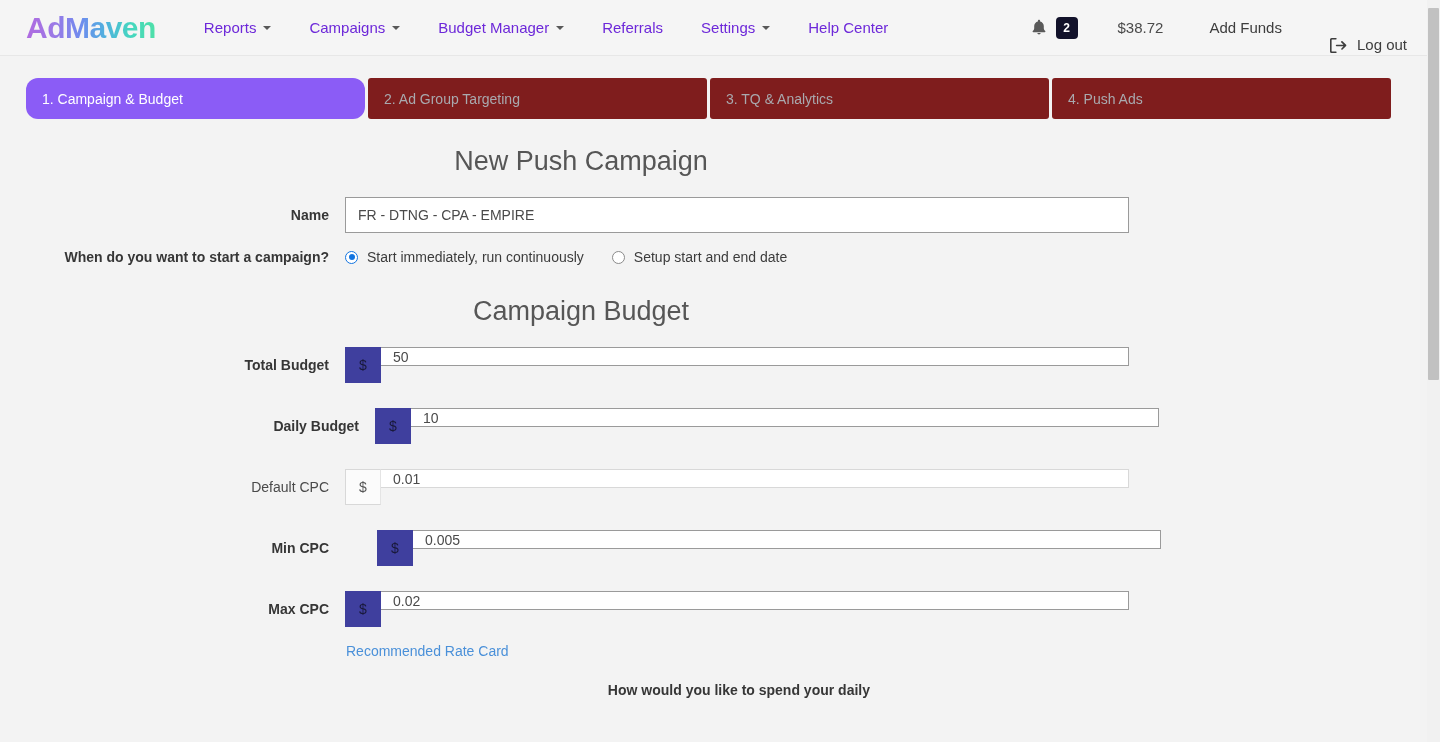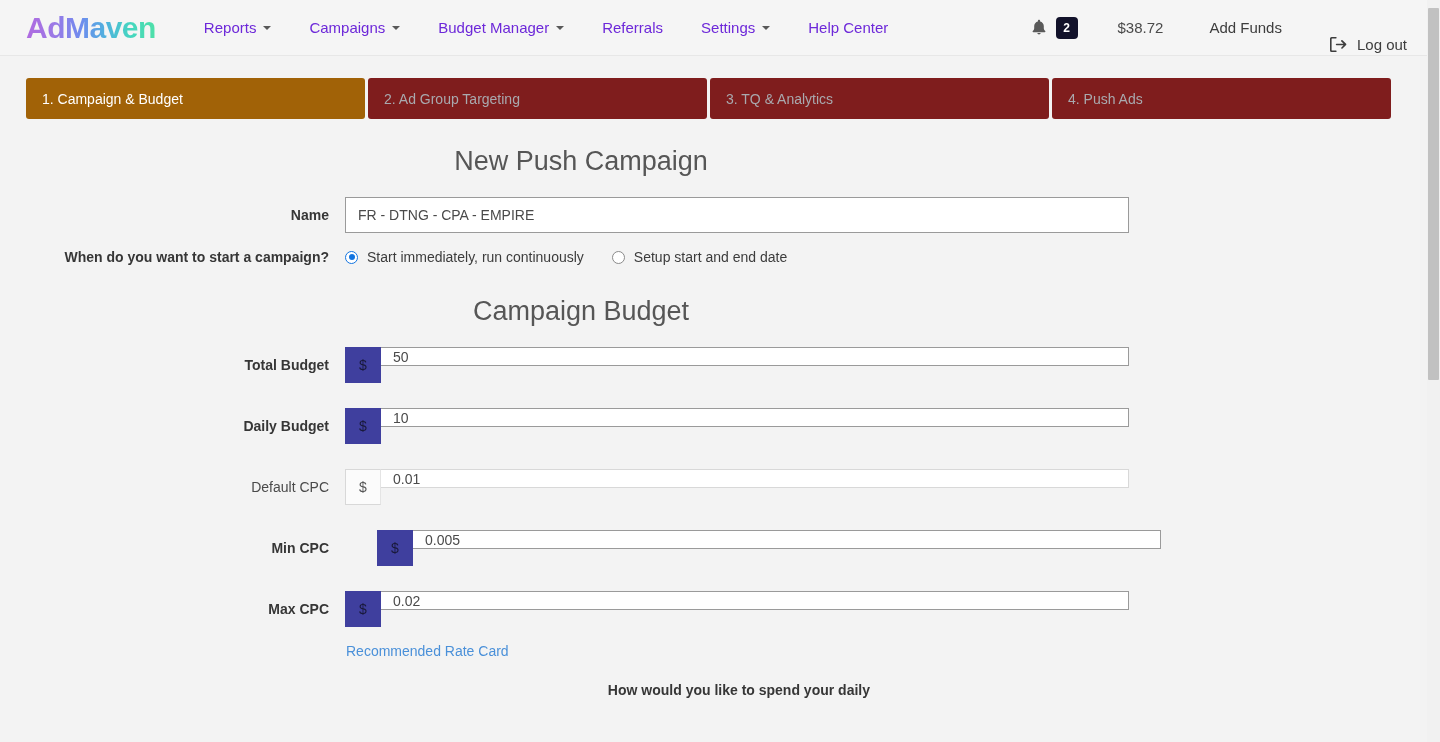--- a/index.html
+++ b/index.html
@@ -70,21 +70,21 @@
     border-radius: 4px;
     min-width: 22px;
     height: 22px;
     display: flex;
     align-items: center;
     justify-content: center;
     padding: 0 5px;
   }
   .balance { font-size: 15px; color: #4a4a4a; margin-right: 46px; }
   .add-funds { font-size: 15px; color: #3d3d3d; margin-right: 48px; cursor: pointer; font-weight: 500;}
-  .logout { display: flex; align-items: center; gap: 10px; font-size: 15px; color: #3d3d3d; cursor: pointer; font-weight: 500; margin-top: 34px;}
+  .logout { display: flex; align-items: flex-end; gap: 10px; font-size: 15px; color: #3d3d3d; cursor: pointer; font-weight: 500; margin-top: 34px;}
 
   
   .scrollbar-track {
     position: absolute;
     top: 0; right: 0;
     width: 13px; height: 742px;
     background: #f1f1f1;
   }
   .scrollbar-thumb {
     position: absolute;
@@ -106,23 +106,24 @@
     height: 41px;
     display: flex;
     align-items: center;
     padding: 0 16px;
     font-size: 14px;
     border-radius: 3px;
     cursor: pointer;
     white-space: nowrap;
   }
   .step.active {
-    background: #a16207;
+    background: #8b5cf6;
     color: #ffffff;
     width: 339px;
+    border-radius: 12px;
   }
   .step.inactive {
     background: #7f1d1d;
     color: #a9a9ae;
     width: 339px;
   }
 
   
   .content { width: 1427px; padding-top: 22px; }
   .section-title {
@@ -349,21 +350,21 @@
   <h1 class="section-title" style="margin-top:26px;">Campaign Budget</h1>
 
   <div class="form-row">
     <div class="form-label">Total Budget</div>
     <div class="input-group">
       <span class="prefix required">$</span>
       <input class="group-input" type="text" value="50" style="">
     </div>
   </div>
 
-  <div class="form-row" style="margin-top:25px;">
+  <div class="form-row" style="margin-top:25px;padding-left:30px;">
     <div class="form-label">Daily Budget</div>
     <div class="input-group">
       <span class="prefix required">$</span>
       <input class="group-input" type="text" value="10" style="">
     </div>
   </div>
 
   <div class="form-row" style="margin-top:25px;">
     <div class="form-label normal">Default CPC</div>
     <div class="input-group">

